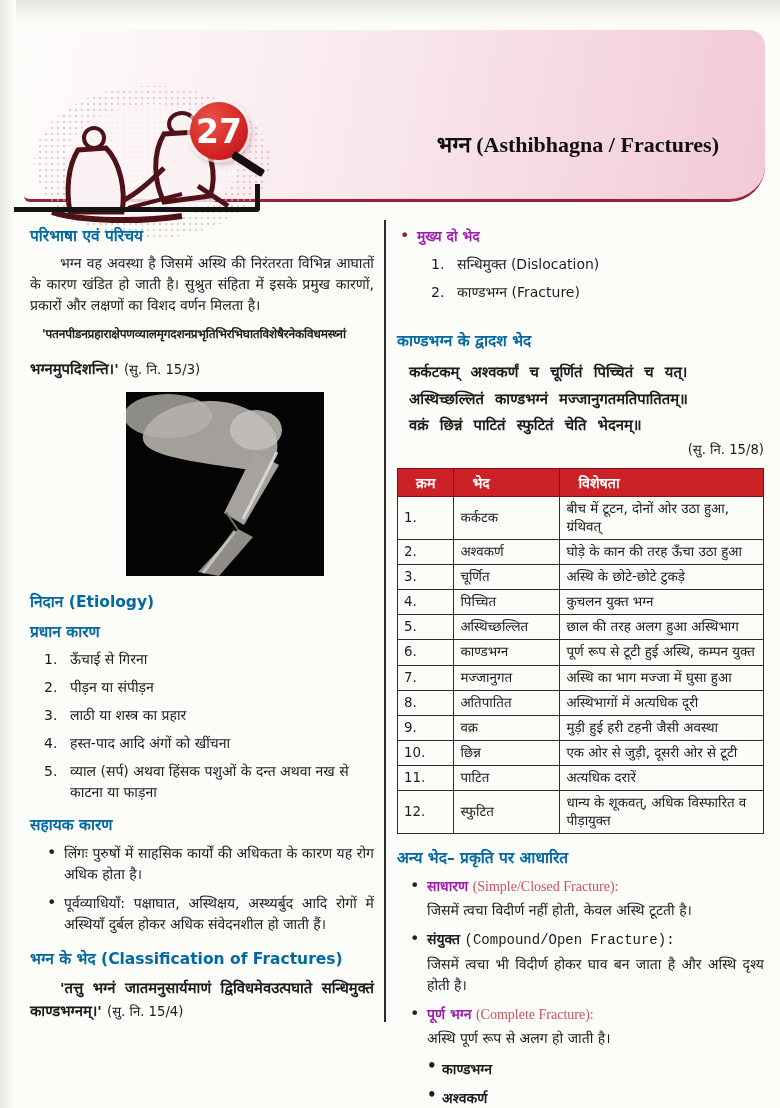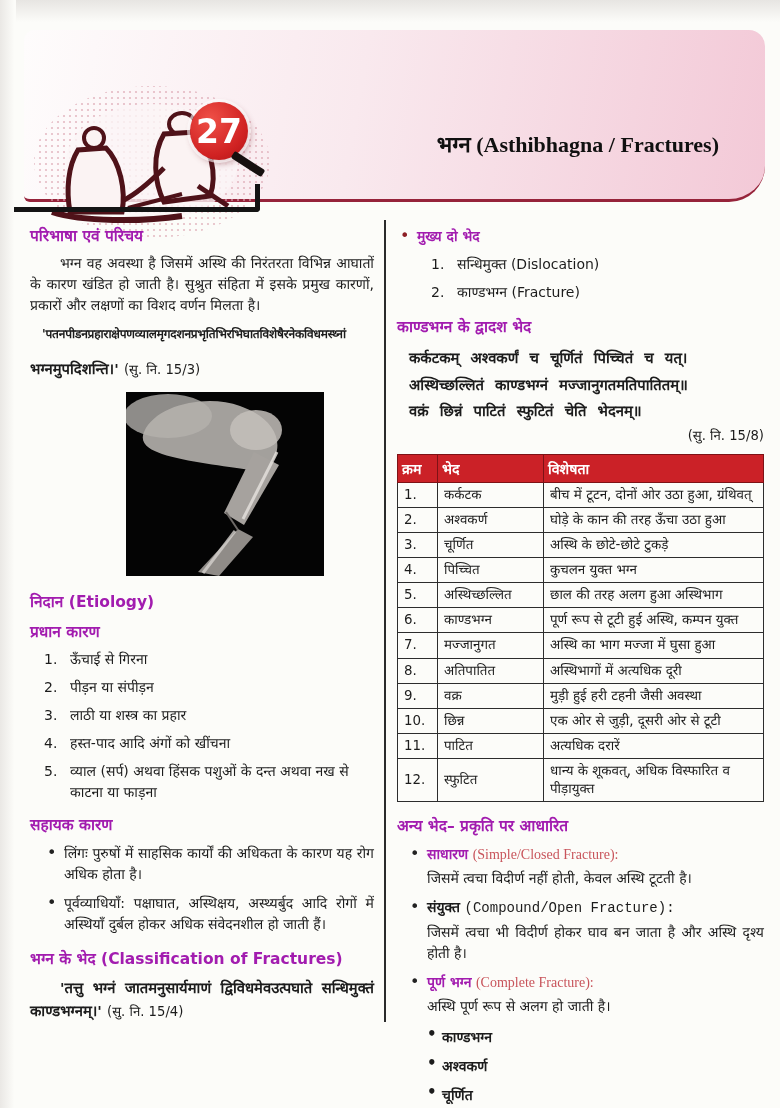--- a/index.html
+++ b/index.html
@@ -32,21 +32,21 @@
     background:#17100f; transform:rotate(33deg); border-radius:2px; }
   .black-step { position:absolute; left:14px; top:184px; width:246px; height:28px;
     border-right:5px solid #141414; border-bottom:5px solid #141414;
     border-bottom-right-radius:4px; }
 
   
   .divider { position:absolute; left:384px; top:220px; width:2px; height:802px; background:#2b2b2b; }
   .col-left  { position:absolute; left:30px;  top:224px; width:344px; }
   .col-right { position:absolute; left:397px; top:226px; width:367px; }
 
-  .h-red { color:#a21caf; font-weight:bold; font-size:15.5px; margin-top:12px; }
+  .h-red { color:#0369a1; font-weight:bold; font-size:15.5px; margin-top:12px; }
   .h-red:first-child { margin-top:0; }
   .para { font-size:14px; line-height:1.5; text-align:justify; margin-top:7px; text-indent:30px; }
   .quote-sm { font-weight:bold; font-size:12px; letter-spacing:-0.2px; margin-top:9px; text-indent:12px; white-space:nowrap; }
   .quote { font-weight:bold; font-size:14.8px; line-height:1.55; margin-top:8px; text-indent:30px; text-align:justify; }
   .quote .ref { font-weight:normal; font-size:13.2px; }
 
   .xray { width:198px; height:184px; background:#040404; margin:11px auto 0 96px; }
 
   .nitem { display:flex; margin-top:7px; font-size:14px; line-height:1.5; }
   .nitem .n { width:26px; flex:none; }
@@ -58,21 +58,21 @@
   .dt  { font-weight:bold; }
   .den { font-family:Liberation Mono, monospace; }
   .b-desc { margin-top:3px; font-size:14px; line-height:1.5; padding-left:20px; text-align:justify; }
 
   .verse { margin-top:8px; padding-left:12px; }
   .verse-line { font-weight:bold; font-size:14.8px; line-height:1.8; word-spacing:6px; }
   .verse-ref { text-align:right; font-size:13.2px; margin-top:1px; }
 
   .types-table { border-collapse:collapse; width:100%; margin-top:10px; font-size:13.4px; }
   .types-table th { background:#cb2127; color:#fff; text-align:left; font-weight:bold;
-    padding:4px 4px; border:1.5px solid #7e1216; font-size:14.2px; }
+    padding:4px 18px; border:1.5px solid #7e1216; font-size:14.2px; }
   .types-table td { border:1.5px solid #2d2d2d; padding:3px 6px; line-height:1.35; }
 
   .sub-bullet { position:relative; padding-left:15px; margin-top:10px; font-size:14px; font-weight:bold; }
   .sub-bullet::before { content:"\2022"; position:absolute; left:0; top:-2px; font-size:15px; }
 </style>
 </head>
 <body>
 
 <div class="edge-top"></div>
 <div class="edge-left"></div>
@@ -172,21 +172,21 @@
   </div>
   <div class="nitem" style="padding-left:34px;">
     <span class="n">1.</span>
     <span>सन्धिमुक्त (Dislocation)</span>
   </div>
   <div class="nitem" style="padding-left:34px;">
     <span class="n">2.</span>
     <span>काण्डभग्न (Fracture)</span>
   </div>
 
-  <div class="h-red" style="margin-top:12px;">काण्डभग्न के द्वादश भेद</div>
+  <div class="h-red" style="margin-top:26px;">काण्डभग्न के द्वादश भेद</div>
 
   <div class="verse">
     <div class="verse-line">कर्कटकम् अश्वकर्णं च चूर्णितं पिच्चितं च यत्।</div>
     <div class="verse-line">अस्थिच्छल्लितं काण्डभग्नं मज्जानुगतमतिपातितम्॥</div>
     <div class="verse-line">वक्रं छिन्नं पाटितं स्फुटितं चेति भेदनम्॥</div>
     <div class="verse-ref">(सु. नि. 15/8)</div>
   </div>
 
   <table class="types-table">
     <colgroup>

